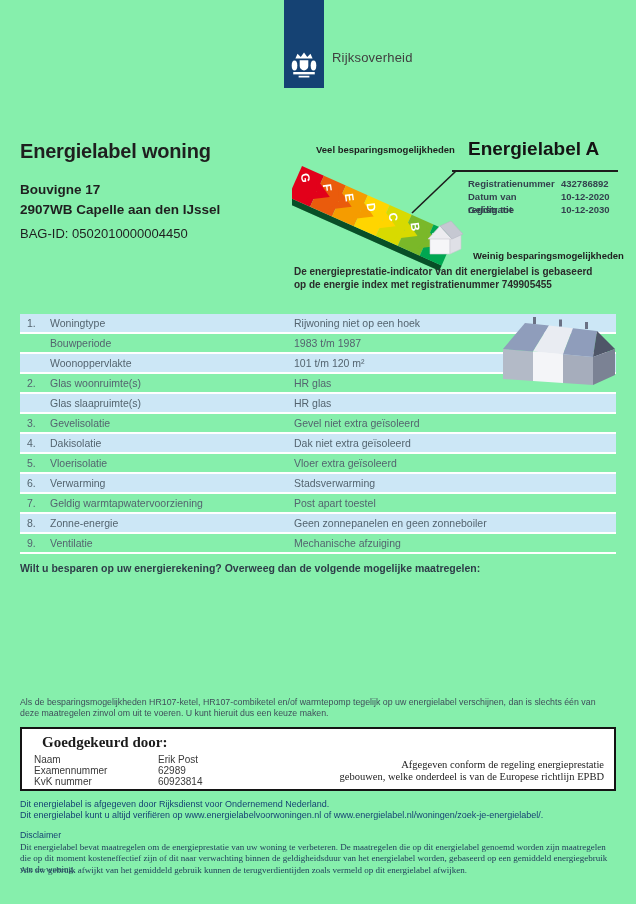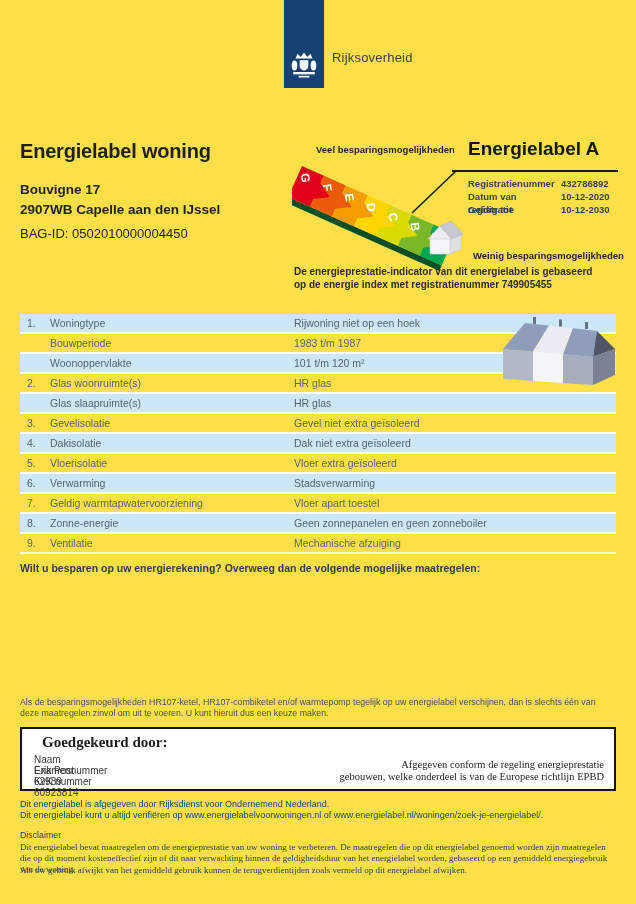--- a/index.html
+++ b/index.html
@@ -1,18 +1,18 @@
 <!DOCTYPE html>
 <html><head>
 <meta charset="utf-8">
 <style>
   * { margin:0; padding:0; box-sizing:border-box; }
   html,body { background:#fff; }
   .page {
-    position:relative; width:636px; height:904px; background:#fde047;
+    position:relative; width:636px; height:904px; background:#86efac;
     font-family:"Liberation Sans", sans-serif; color:#222; overflow:hidden;
     outline:1px solid #e3e3e3; margin:0 auto;
   }
   .abs { position:absolute; }
 
   
   .banner { left:284px; top:0; width:40px; height:88px; background:#154273; display:flex; align-items:flex-end; justify-content:center; padding-bottom:5px; }
   .brand-name { left:332px; top:50px; font-size:13px; color:#404040; letter-spacing:.2px; }
 
   .doc-title { left:20px; top:140px; font-size:20px; font-weight:bold; color:#1f1f1f; letter-spacing:-.2px; }
@@ -48,21 +48,21 @@
   .h-besparen { left:20px; top:562px; }
   .savings-box { left:20px; top:583px; width:596px; height:99px; background:#cce7f6; padding:15px 0 0 18px; }
   .savings-item { font-size:10.5px; color:#54646f; line-height:21px; }
 
   .note-par { left:20px; top:697px; width:596px; font-size:8.8px; line-height:11px; color:#3f4e5a; }
 
   
   .approved { left:20px; top:727px; width:596px; height:64px; border:2px solid #141414; background:#fff; }
   .approved-heading { position:absolute; left:20px; top:5px; font-family:"Liberation Serif", serif; font-size:15px; font-weight:bold; color:#1c1c1c; }
   .fields { position:absolute; left:12px; top:25px; font-size:10px; color:#3a3a3a; }
-  .field-row { display:flex; height:11px; line-height:11px;flex-direction:column; }
+  .field-row { display:flex; height:11px; line-height:11px; }
   .field-row .fl { width:124px; }
   .conform { position:absolute; right:10px; bottom:6px; text-align:right; font-family:"Liberation Serif", serif; font-size:10.5px; color:#1c1c1c; line-height:12px; }
 
   
   .f-bold { left:20px; font-size:9px; font-weight:normal; color:#154273; }
   .f-disc-h { left:20px; top:830px; font-size:8.8px; color:#154273; }
   .f-disc { left:20px; width:598px; font-family:"Liberation Serif", serif; font-size:9px; color:#24405c; line-height:11px; }
 </style>
 </head>
 <body>
@@ -207,21 +207,21 @@
       <span class="c-value">Vloer extra geïsoleerd</span>
     </div>
     <div class="char-row shaded">
       <span class="c-num">6.</span>
       <span class="c-label">Verwarming</span>
       <span class="c-value">Stadsverwarming</span>
     </div>
     <div class="char-row">
       <span class="c-num">7.</span>
       <span class="c-label">Geldig warmtapwatervoorziening</span>
-      <span class="c-value">Vloer apart toestel</span>
+      <span class="c-value">Post apart toestel</span>
     </div>
     <div class="char-row shaded">
       <span class="c-num">8.</span>
       <span class="c-label">Zonne-energie</span>
       <span class="c-value">Geen zonnepanelen en geen zonneboiler</span>
     </div>
     <div class="char-row">
       <span class="c-num">9.</span>
       <span class="c-label">Ventilatie</span>
       <span class="c-value">Mechanische afzuiging</span>

